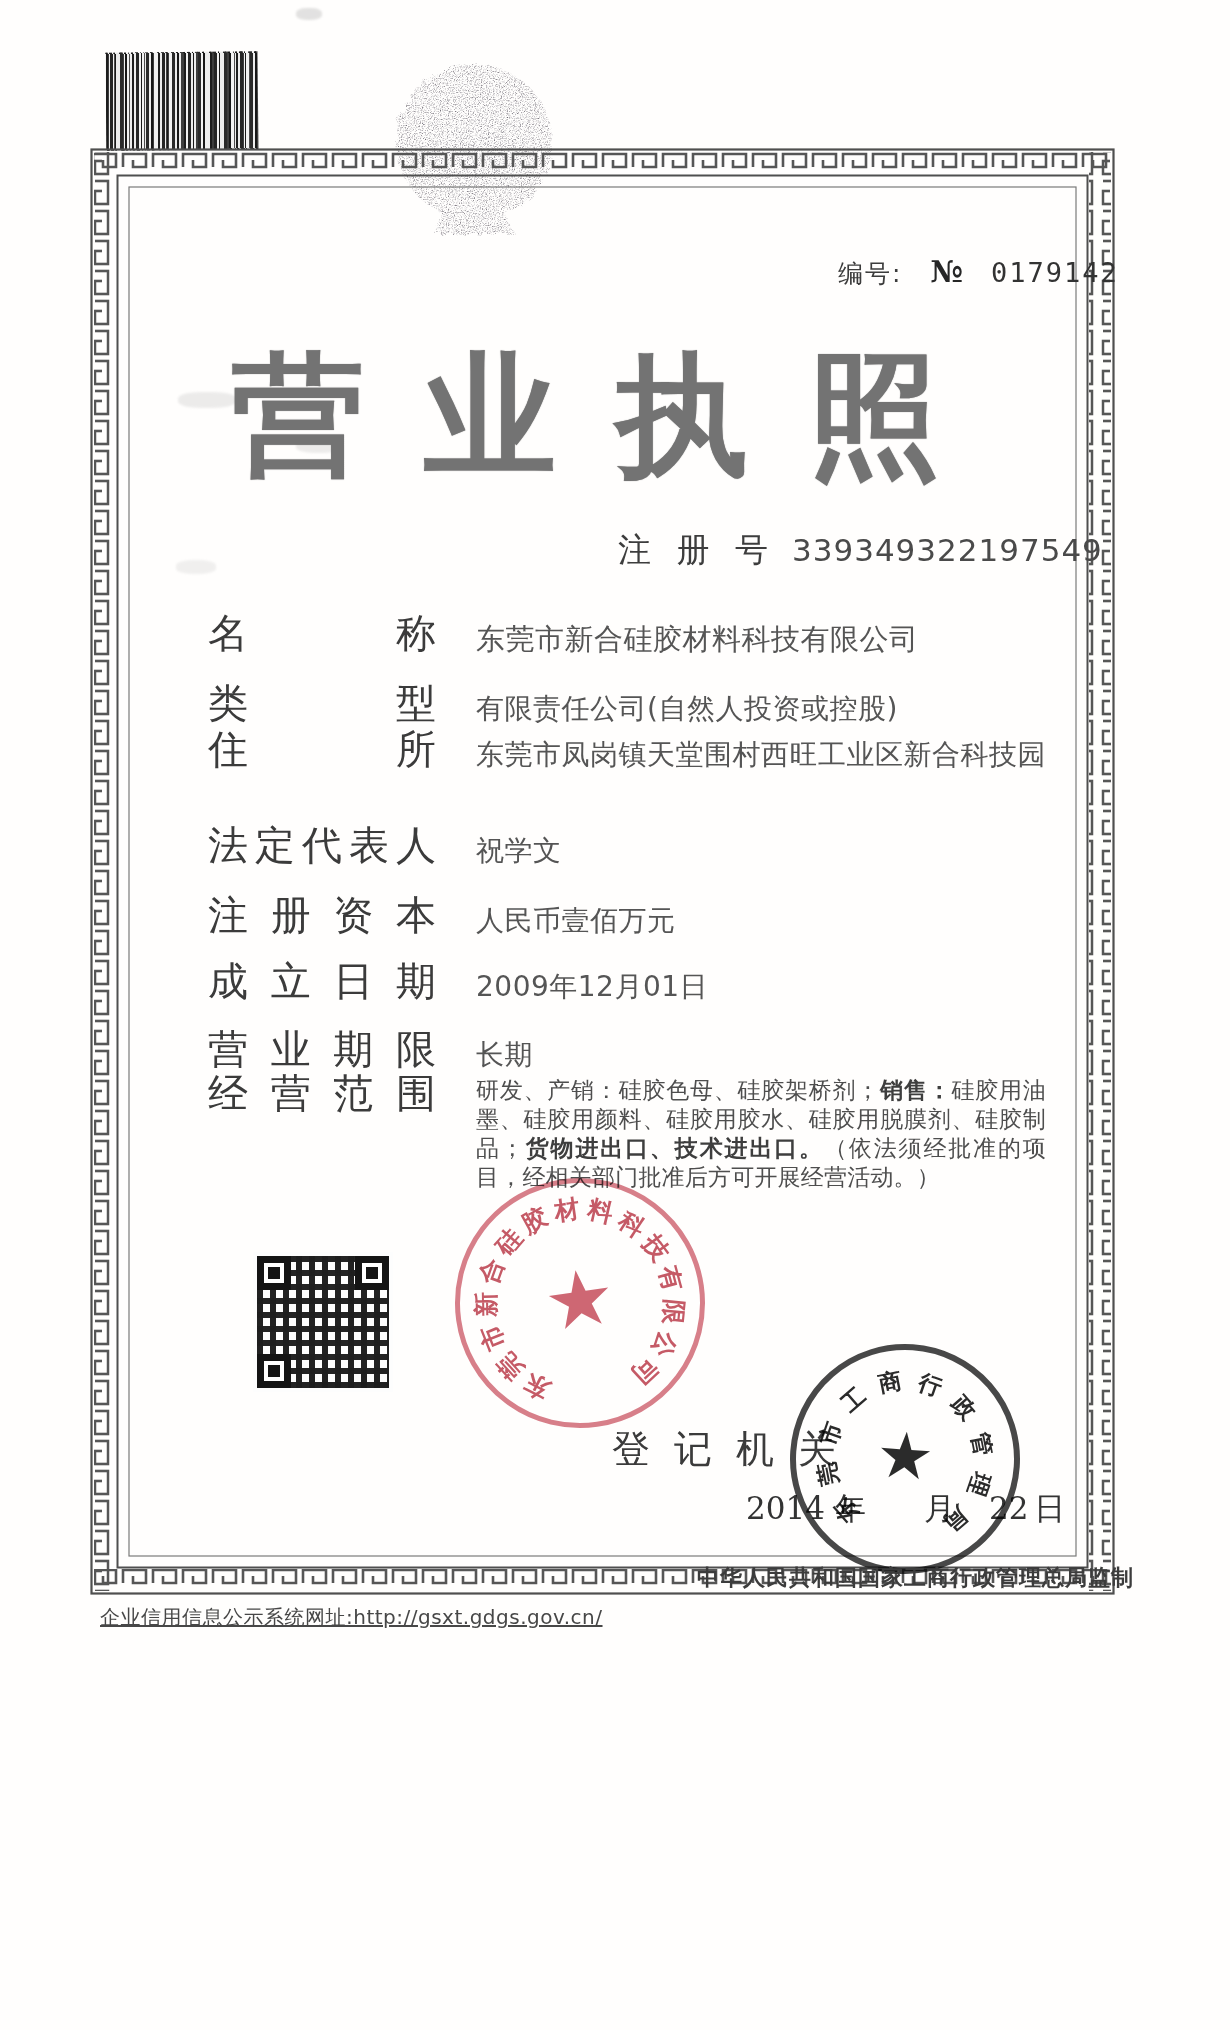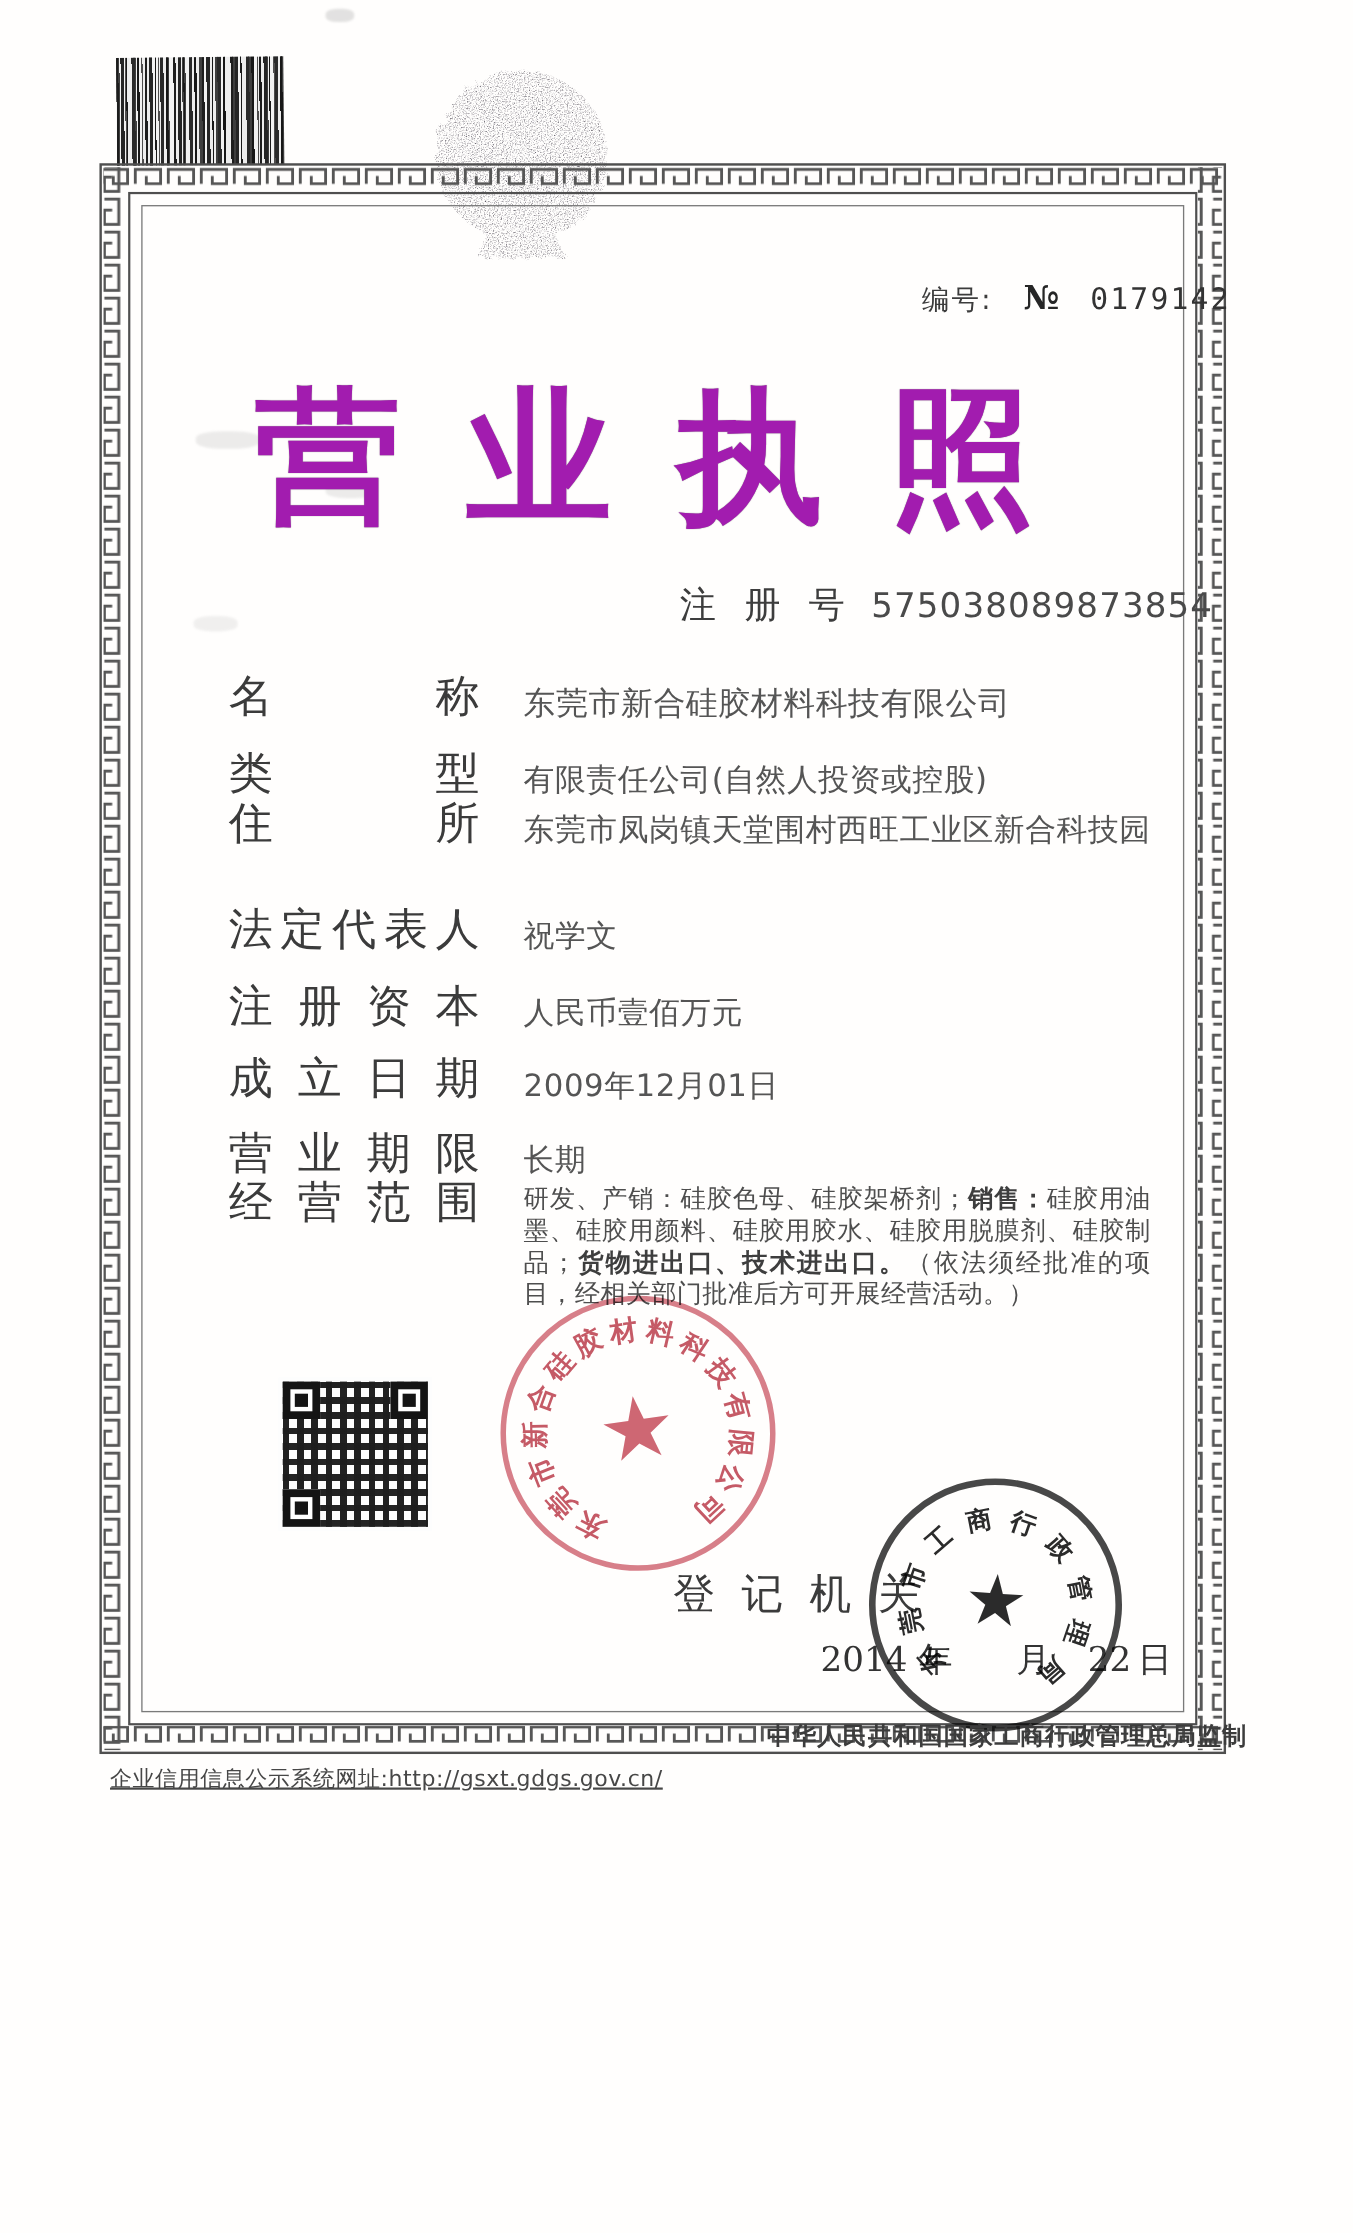--- a/index.html
+++ b/index.html
@@ -23,21 +23,21 @@
   #frame{position:absolute;left:90px;top:148px;width:1025px;height:1447px;}
 
   
   #serial{position:absolute;left:838px;top:254px;display:flex;align-items:baseline;gap:28px;}
   #serial .lab{font-size:25px;color:#3c3c3c;letter-spacing:2px;}
   #serial .no{font-family:"DejaVu Serif",serif;font-weight:bold;font-size:30px;color:#262626;}
   #serial .num{font-family:"DejaVu Sans Mono",monospace;font-size:27px;color:#333;letter-spacing:2px;}
 
   
   #title{position:absolute;left:232px;top:328px;font-family:"DejaVu Serif",serif;
-    font-size:132px;font-weight:bold;color:#a21caf;letter-spacing:60px;white-space:nowrap;
+    font-size:132px;font-weight:bold;color:#737373;letter-spacing:60px;white-space:nowrap;
     text-shadow:0 0 1px rgba(40,40,40,.6);}
 
   
   #regline{position:absolute;left:618px;top:528px;display:flex;align-items:baseline;}
   #regline .lab{width:150px;font-family:"DejaVu Serif",serif;font-size:33px;color:#3d3d3d;
     text-align:justify;text-align-last:justify;}
   #regline .val{margin-left:24px;font-size:31px;color:#4a4a4a;letter-spacing:1px;}
 
   
   .row{position:absolute;left:208px;display:flex;align-items:flex-start;}
@@ -132,21 +132,21 @@
   <div id="serial">
     <span class="lab">编号:</span>
     <span class="no">№</span>
     <span class="num">0179142</span>
   </div>
 
   <div id="title">营业执照</div>
 
   <div id="regline">
     <span class="lab">注 册 号</span>
-    <span class="val">575038089873854</span>
+    <span class="val">339349322197549</span>
   </div>
 
   <div class="row" style="top:612px">
     <div class="lab">名称</div>
     <div class="val" style="font-size:29px">东莞市新合硅胶材料科技有限公司</div>
   </div>
   <div class="row" style="top:682px">
     <div class="lab">类型</div>
     <div class="val">有限责任公司(自然人投资或控股)</div>
   </div>

